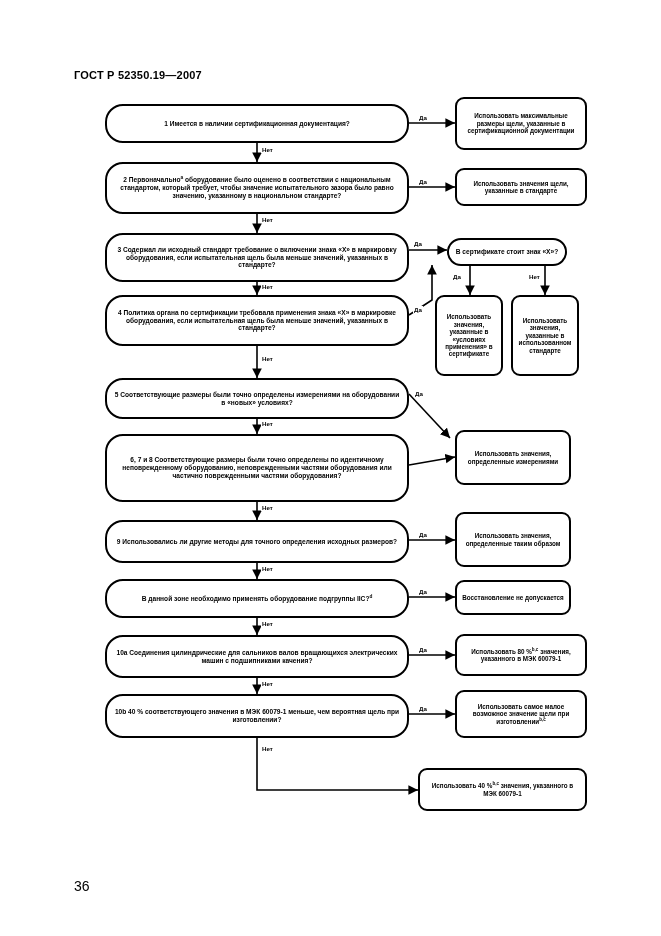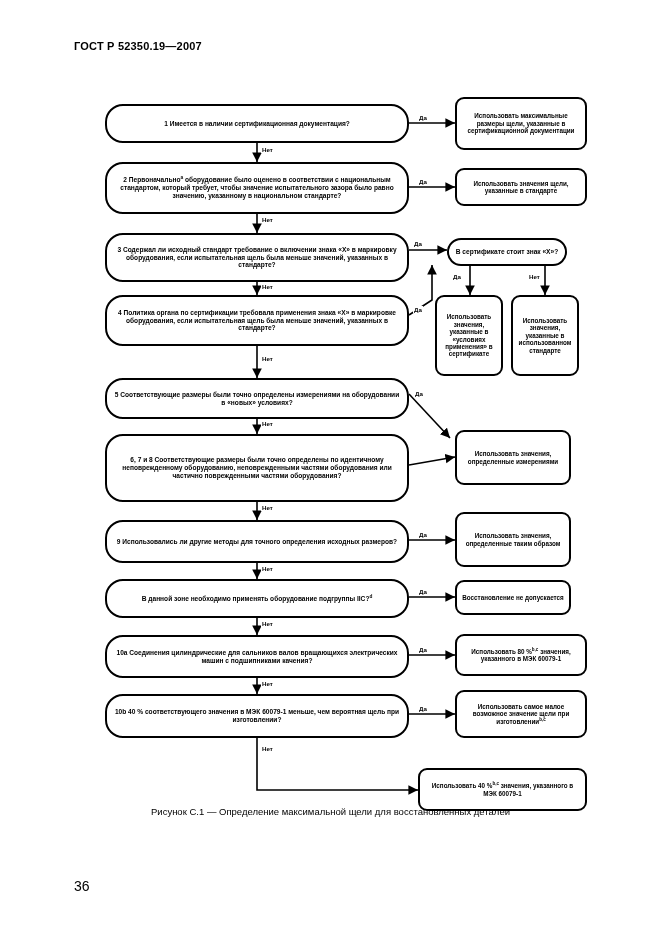--- a/index.html
+++ b/index.html
@@ -7,21 +7,21 @@
     width:661px;height:936px;
     background:#ffffff;
     font-family:"Liberation Sans", sans-serif;
     color:#000;
     position:relative;
     overflow:hidden;
   }
   .page{position:relative;width:661px;height:936px;}
 
   .doc-header{
-    position:absolute;left:74px;top:40px;
+    position:absolute;left:74px;top:69px;
     font-size:11px;font-weight:bold;letter-spacing:0.2px;
   }
 
   .page-number{
     position:absolute;left:74px;top:878px;
     font-size:14px;
   }
 
   .figure-caption{
     position:absolute;left:0;top:806px;width:661px;
@@ -230,16 +230,15 @@
     <div class="elabel" style="left:261px;top:530px;">Нет</div>
 
     <div class="elabel" style="left:418px;top:556px;">Да</div>
     <div class="elabel" style="left:261px;top:590px;">Нет</div>
 
     <div class="elabel" style="left:418px;top:615px;">Да</div>
     <div class="elabel" style="left:261px;top:655px;">Нет</div>
 
   </div>
 
-  <div class="figure-caption">Рисунок С.1 — Определение максимальной щели для восстановленных деталей</div>
   <div class="page-number">36</div>
 
 </div>
 
 </body></html>

